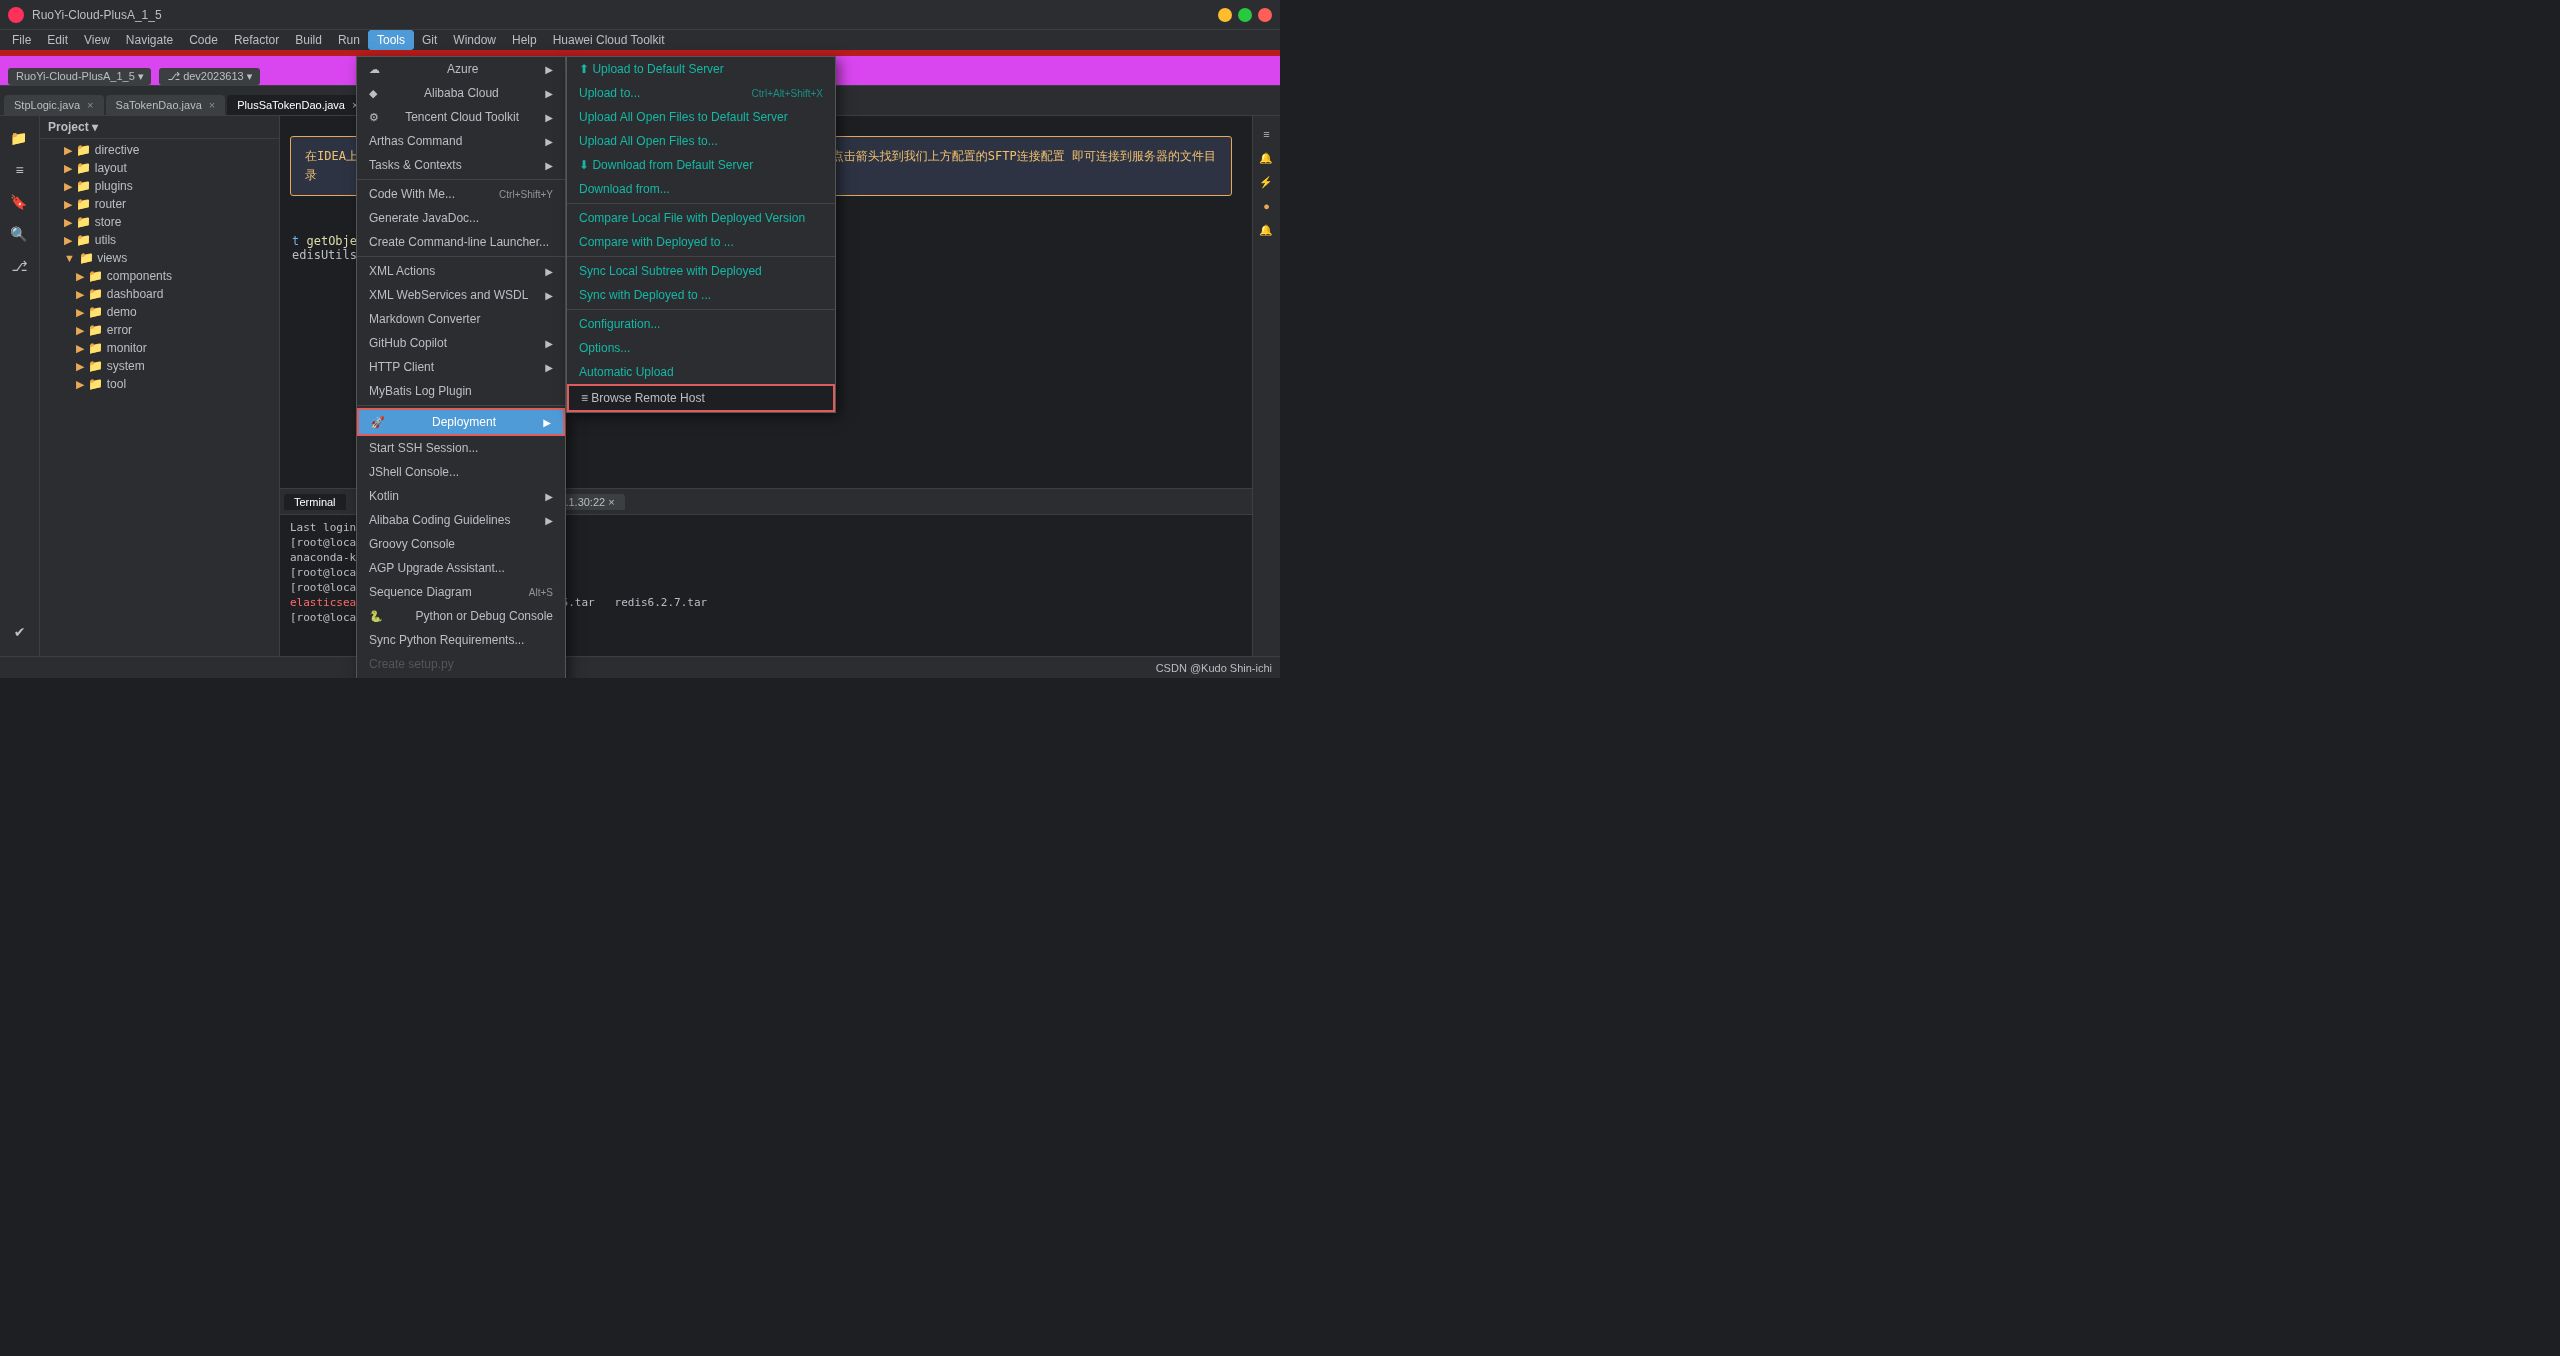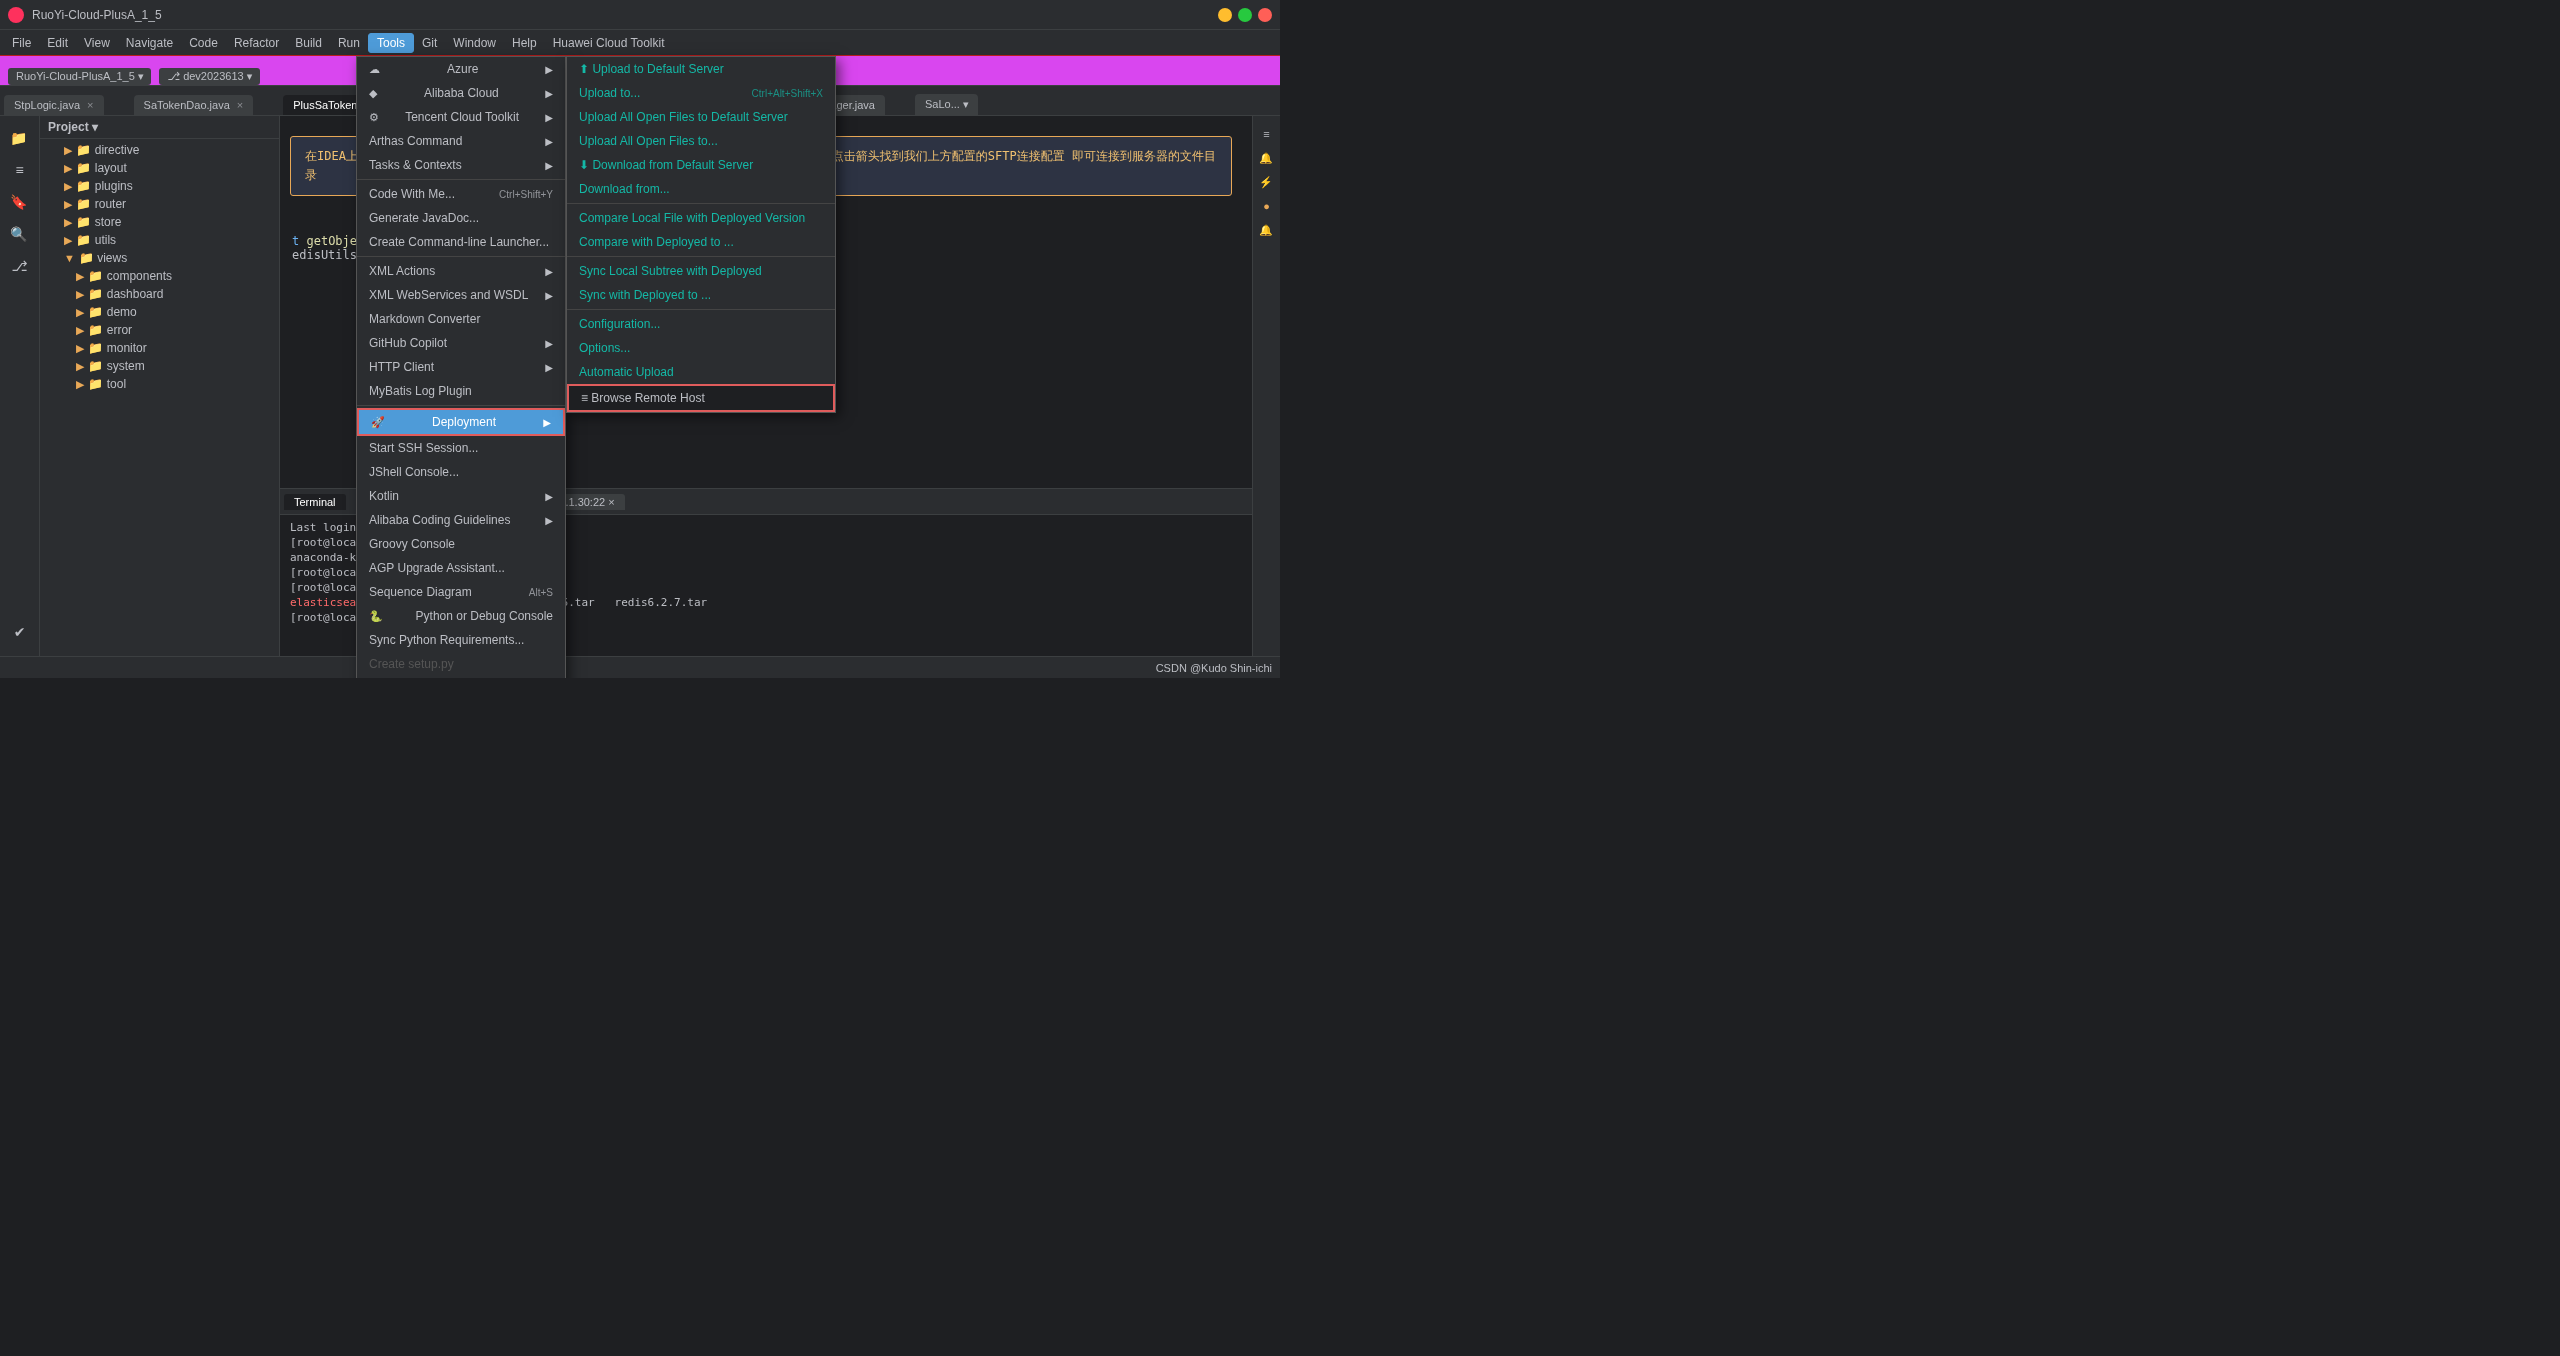--- a/index.html
+++ b/index.html
@@ -47,21 +47,21 @@
     .ctrl-max { background: #27c93f; }
     .ctrl-close { background: #ff5f57; }
 
     
     .menu-bar {
       background: #2b2d30;
       height: 26px;
       display: flex;
       align-items: center;
       padding: 0 4px;
-      border-bottom: 1px solid #b91c1c;
+      border-bottom: 6px solid #b91c1c;
     }
     .menu-item {
       padding: 2px 8px;
       font-size: 12px;
       color: #bcbec4;
       cursor: pointer;
       border-radius: 3px;
     }
     .menu-item.tools-active {
       background: #4e9bd8;
@@ -89,21 +89,20 @@
 
     
     .tab-bar {
       background: #2b2d30;
       height: 30px;
       display: flex;
       align-items: flex-end;
       padding: 0 4px;
       border-bottom: 1px solid #3c3f41;
       overflow: hidden;
-      gap: 28px;
     }
     .tab {
       padding: 4px 10px;
       font-size: 11px;
       background: #3c3f41;
       color: #bcbec4;
       margin-right: 2px;
       border-radius: 4px 4px 0 0;
       cursor: pointer;
       white-space: nowrap;

